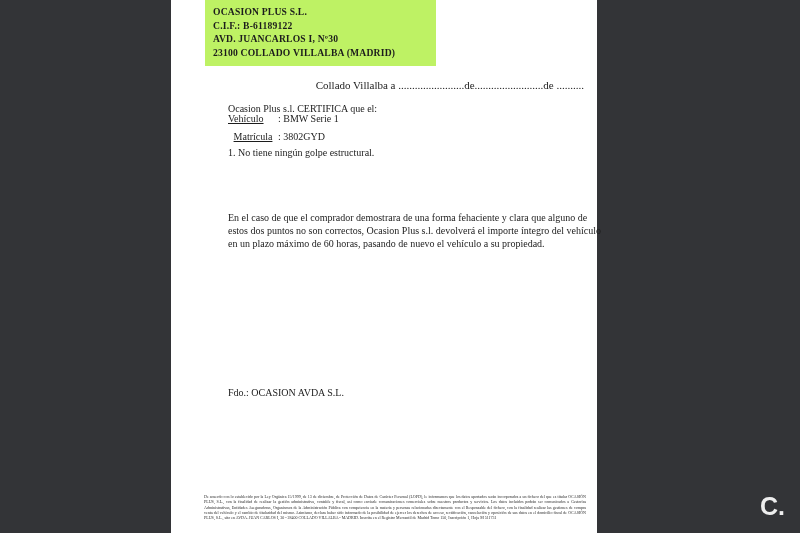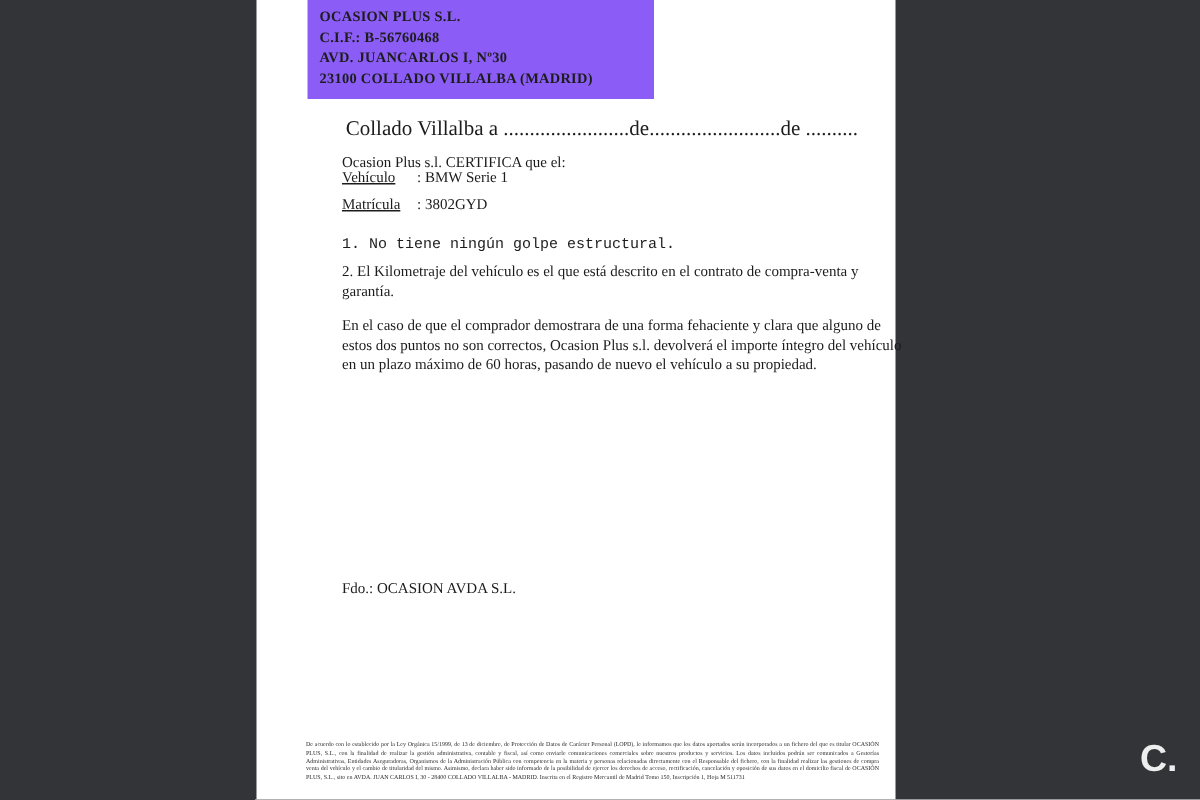--- a/index.html
+++ b/index.html
@@ -16,30 +16,30 @@
   }
   .header-block{
     position:absolute;left:34px;top:0;width:215px;
     background:#dbdbdb;
     padding:5px 8px 7px 8px;
     font-weight:bold;font-size:9.6px;line-height:13.6px;
     letter-spacing:.2px;
   }
   .header-block div{white-space:nowrap;}
   .date-line{
-    position:absolute;top:79px;right:25px;
-    font-size:14px;white-space:nowrap;text-align:right;
+    position:absolute;top:79px;right:13px;
+    font-size:11px;white-space:nowrap;text-align:right;
   }
   .txt{position:absolute;font-size:10px;line-height:13.2px;margin-left:20px;}
   .certifica{left:37px;top:102px;}
   .veh-row{left:37px;top:112px;}
-  .mat-row{left:37px;top:130px;}
+  .mat-row{left:37px;top:130px;text-align:center;}
   .row-label{display:inline-block;width:50px;}
   .row-label span{text-decoration:underline;}
-  .point1{left:37px;top:157px;font-family:Liberation Mono, monospace;}
+  .point1{left:37px;top:146px;}
   .point2{left:37px;top:175px;}
   .para1{left:37px;top:211px;width:378px;}
   .para2{left:37px;top:251px;width:378px;}
   .para3{left:37px;top:271px;width:378px;}
   .fdo{left:37px;top:386px;}
   .legal{
     position:absolute;left:33px;top:494px;width:382px;height:36px;overflow:hidden;
   }
   .legal-inner{
     width:764px;
@@ -52,40 +52,39 @@
     color:#eeeeee;
     font-family:"Liberation Sans", sans-serif;
     font-weight:bold;font-size:25px;line-height:25px;
   }
 </style>
 </head>
 <body style="background: rgb(51, 52, 55);">
 
 <div class="paper" style="background: rgb(255, 255, 255);">
 
-  <div class="header-block" style="background: #8b5cf6; font-family: Liberation Serif, serif;">
+  <div class="header-block" style="background: #bef264; font-family: Liberation Serif, serif;">
     <div>OCASION PLUS S.L.</div>
-    <div>C.I.F.: B-56760468</div>
+    <div>C.I.F.: B-61189122</div>
     <div>AVD. JUANCARLOS I, Nº30</div>
     <div>23100 COLLADO VILLALBA (MADRID)</div>
   </div>
 
   <div class="date-line">Collado Villalba a ........................de.........................de ..........</div>
 
   <div class="txt certifica">Ocasion Plus s.l. CERTIFICA que el:</div>
 
   <div class="txt veh-row">
     <span class="row-label"><span>Vehículo</span></span><span>: BMW Serie 1</span>
   </div>
   <div class="txt mat-row">
     <span class="row-label"><span>Matrícula</span></span><span>: 3802GYD</span>
   </div>
 
   <div class="txt point1">1. No tiene ningún golpe estructural.</div>
-  <div class="txt point2">2. El Kilometraje del vehículo es el que está descrito en el contrato de compra-venta y garantía.</div>
 
   <div class="txt para1">En el caso de que el comprador demostrara de una forma fehaciente y clara que alguno de estos dos puntos no son correctos, Ocasion Plus s.l. devolverá el importe íntegro del vehículo en un plazo máximo de 60 horas, pasando de nuevo el vehículo a su propiedad.</div>
 
   <div class="txt fdo">Fdo.: OCASION AVDA S.L.</div>
 
   <div class="legal">
     <div class="legal-inner">De acuerdo con lo establecido por la Ley Orgánica 15/1999, de 13 de diciembre, de Protección de Datos de Carácter Personal (LOPD), le informamos que los datos aportados serán incorporados a un fichero del que es titular OCASIÓN PLUS, S.L., con la finalidad de realizar la gestión administrativa, contable y fiscal, así como enviarle comunicaciones comerciales sobre nuestros productos y servicios. Los datos incluidos podrán ser comunicados a Gestorías Administrativas, Entidades Aseguradoras, Organismos de la Administración Pública con competencia en la materia y personas relacionadas directamente con el Responsable del fichero, con la finalidad realizar las gestiones de compra venta del vehículo y el cambio de titularidad del mismo. Asimismo, declara haber sido informado de la posibilidad de ejercer los derechos de acceso, rectificación, cancelación y oposición de sus datos en el domicilio fiscal de OCASIÓN PLUS, S.L., sito en AVDA. JUAN CARLOS I, 30 - 28400 COLLADO VILLALBA - MADRID. Inscrita en el Registro Mercantil de Madrid Tomo 150, Inscripción 1, Hoja M 511731</div>
   </div>
 
 </div>

